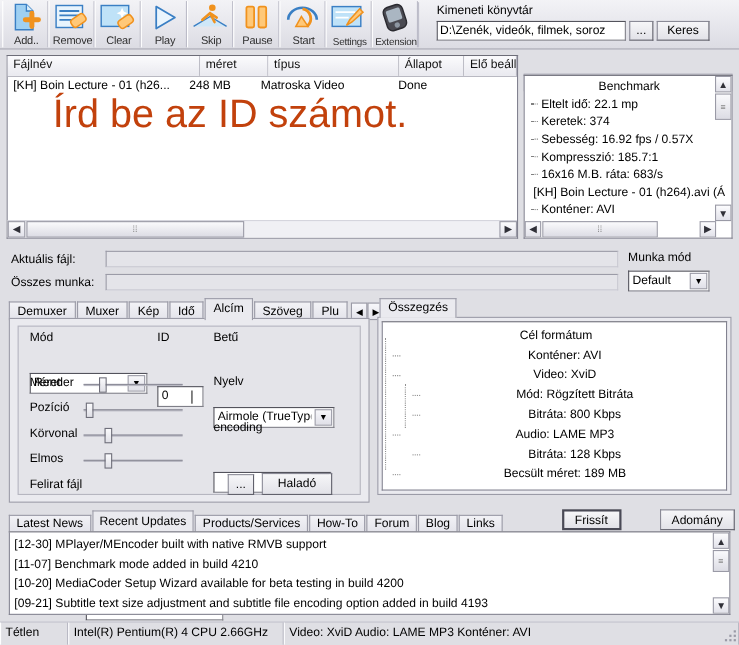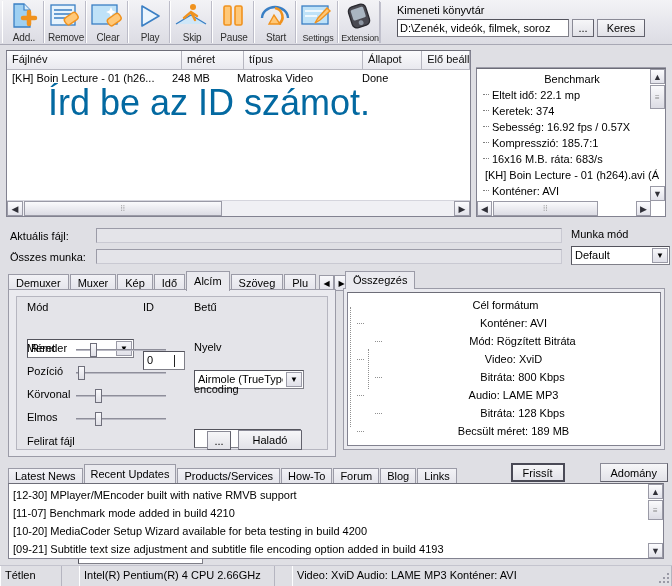--- a/index.html
+++ b/index.html
@@ -44,21 +44,21 @@
     background:#fff;border:1px solid #828290;border-top-color:#6d6d78;box-sizing:border-box;}
   .fl-head{display:flex;height:18px;border-bottom:1px solid #b9b9c2;}
   .fl-head .th{height:18px;line-height:17px;padding-left:5px;box-sizing:border-box;
     background:linear-gradient(to bottom,#fbfbfd,#e9e9ef);
     border-right:1px solid #b6b6c0;font-size:11px;color:#111;overflow:hidden;white-space:nowrap;}
   .fl-rows{position:relative;}
   .fl-row{display:flex;height:16px;line-height:16px;}
   .fl-row .td{padding-left:5px;box-sizing:border-box;font-size:11px;overflow:hidden;white-space:nowrap;}
   .fl-hscroll{position:absolute;left:0;bottom:0;width:463px;height:16px;
     background:#f0f0f4;border-top:1px solid #d5d5dd;box-sizing:border-box;}
-  .redtext{position:absolute;left:48px;top:82px;font-size:36px;color:#0369a1;
+  .redtext{position:absolute;left:48px;top:82px;font-size:36px;color:#c2410c;
     font-family:"Liberation Sans",sans-serif;white-space:nowrap;letter-spacing:0px;}
 
   
   .props{position:absolute;left:476px;top:50px;width:190px;height:167px;}
   .propsbar{width:190px;height:16px;box-sizing:border-box;text-align:center;line-height:15px;
     background:linear-gradient(to bottom,#f4f4f7,#e0e0e7);border:1px solid #9d9da9;font-size:11px;margin-top:17px;}
   .propsbody{position:absolute;left:0;top:18px;width:190px;height:149px;
     background:#fff;border:1px solid #828290;border-top-color:#6d6d78;box-sizing:border-box;overflow:hidden;}
   .tree{padding:2px 0 0 2px;}
   .tnode{height:16px;line-height:16px;font-size:11px;white-space:nowrap;overflow:hidden;position:relative;}
@@ -130,21 +130,21 @@
   .ntab.active{height:20px;line-height:18px;background:#eaeaef;}
   .newsbtns{position:absolute;right:4px;top:463px;display:flex;gap:32px;}
   .nbtn{height:19px;padding:0 10px;margin-left:3px;font-size:11px;}
   .nbtn.focus{border:2px solid #4a4a56;}
   .newsbody{position:absolute;left:8px;top:483px;width:656px;height:76px;
     background:#fff;border:1px solid #828290;border-top-color:#6d6d78;box-sizing:border-box;overflow:hidden;}
   .newsitem{height:18px;line-height:18px;font-size:11px;padding-left:4px;white-space:nowrap;}
 
   
   .statusbar{position:absolute;left:0;bottom:0;width:672px;height:21px;
-    background:#dfdfe4;border-top:1px solid #c4c4ce;box-sizing:border-box;display:flex;gap:17px;}
+    background:#dfdfe4;border-top:1px solid #c4c4ce;box-sizing:border-box;display:flex;}
   .stcell{height:20px;line-height:19px;font-size:11px;padding-left:4px;box-sizing:border-box;
     border-right:1px solid #b5b5c0;border-left:1px solid #fefeff;overflow:hidden;white-space:nowrap;}
   .grip{position:absolute;right:1px;bottom:1px;width:14px;height:14px;}
 </style>
 </head>
 <body>
 
 <div class="app">
 
   <div class="toolbar">
@@ -287,21 +287,21 @@
         <div class="sbbtn" style="position:absolute;right:0;top:0;width:15px;height:15px;">▶</div>
       </div>
     </div>
   </div>
 
   <div class="proglabel" style="left:10px;top:230px;">Aktuális fájl:</div>
   <div class="progbar" style="left:96px;top:228px;width:466px;"></div>
   <div class="proglabel" style="left:10px;top:251px;">Összes munka:</div>
   <div class="progbar" style="left:96px;top:249px;width:466px;"></div>
   <div class="workmode-l">Munka mód</div>
-  <div class="combo" style="left:571px;top:246px;width:99px;height:19px;">
+  <div class="combo" style="left:571px;top:246px;width:74px;height:19px;">
     <div class="val">Default</div>
     <div class="arrow">▼</div>
   </div>
 
   <div class="tabstrip" id="tabStrip">
       <div class="tab">Demuxer</div>
       <div class="tab">Muxer</div>
       <div class="tab">Kép</div>
       <div class="tab">Idő</div>
       <div class="tab active">Alcím</div>
@@ -378,22 +378,22 @@
   <div class="btn3d" style="position:absolute;left:238px;top:430px;width:64px;height:20px;">Haladó</div>
 
   <div class="sumtab">Összegzés</div>
   <div class="sumbody">
     <div class="suminner">
       <div class="sguide"></div>
       <div class="sguide2"></div>
       <div id="sumTree">
           <div class="snode d0">Cél formátum</div>
           <div class="snode d1">Konténer: AVI</div>
+          <div class="snode d1">Video: XviD</div>
           <div class="snode d2">Mód: Rögzített Bitráta</div>
-          <div class="snode d1">Video: XviD</div>
           <div class="snode d2">Bitráta: 800 Kbps</div>
           <div class="snode d1">Audio: LAME MP3</div>
           <div class="snode d2">Bitráta: 128 Kbps</div>
           <div class="snode d1">Becsült méret: 189 MB</div>
         </div>
     </div>
   </div>
 
   <div class="newstabs" id="newsTabs">
       <div class="ntab">Latest News</div>

